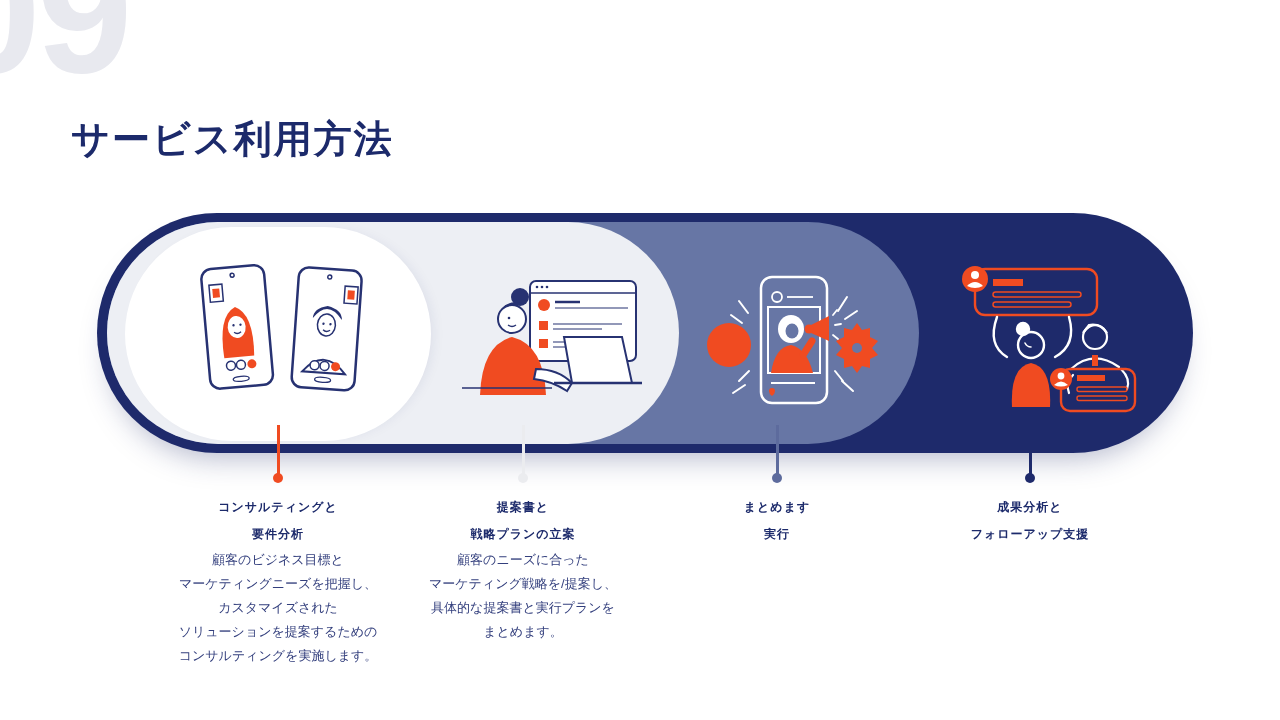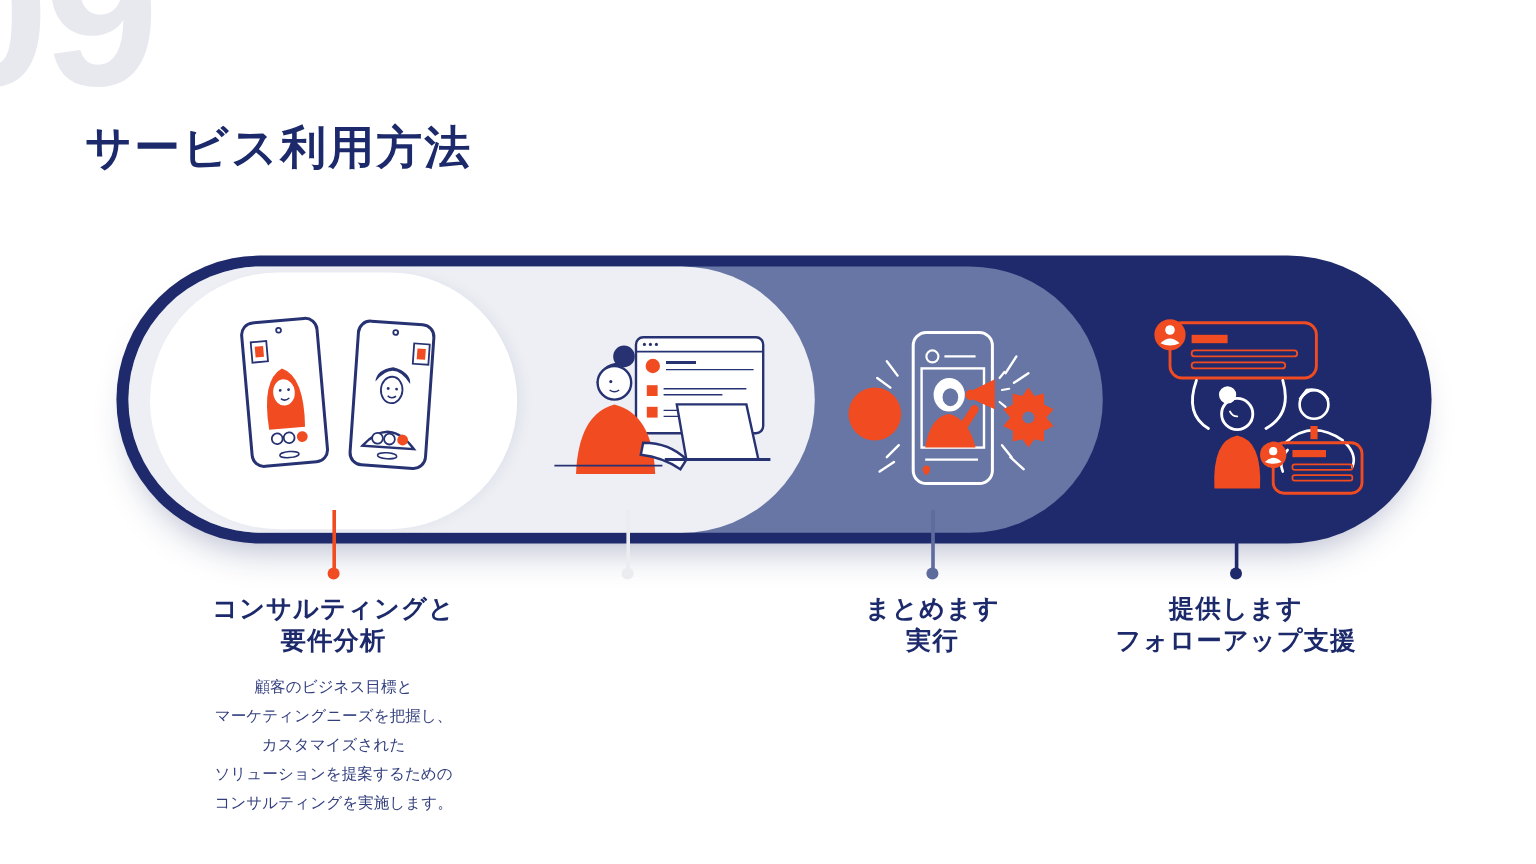--- a/index.html
+++ b/index.html
@@ -12,21 +12,21 @@
 
   
   .watermark {
     position:absolute; left:-55px; top:-74px;
     font-size:172px; font-weight:800; letter-spacing:-4px;
     color:#e8e9ef; line-height:1; user-select:none;
   }
 
   
   .page-title {
-    position:absolute; left:71px; top:98px;
+    position:absolute; left:71px; top:114px;
     font-size:38px; font-weight:800; letter-spacing:2px;
     color:#1c2a6b;
   }
 
   
   .pill {
     position:absolute; left:97px; top:213px; width:1096px; height:240px;
     border-radius:120px; background:#1e2a6b;
     box-shadow:0 18px 30px -14px rgba(28,40,100,.35);
   }
@@ -46,25 +46,25 @@
   .ill { position:absolute; }
 
   
   .connector { position:absolute; top:425px; width:10px; z-index:3; }
   .connector .line { position:absolute; left:3.5px; top:0; width:3px; height:50px; }
   .connector .dot  { position:absolute; left:0; top:48px; width:10px; height:10px; border-radius:50%; }
 
   
   .step-col { position:absolute; top:494px; width:260px; text-align:center; }
   .step-title {
-    font-size:21px; line-height:27px; font-weight:800; letter-spacing:1px;
+    font-size:12px; line-height:27px; font-weight:800; letter-spacing:1px;
     color:#1c2a6b; white-space:pre-line;
   }
   .step-desc {
-    margin-top:13px; font-size:13px; line-height:24px;
+    margin-top:0; font-size:13px; line-height:24px;
     color:#333f7d; white-space:pre-line;
   }
 </style>
 </head>
 <body>
 
 <div class="slide">
 
   <div class="watermark">09</div>
 
@@ -235,22 +235,30 @@
 
   <div class="step-col" style="left:148px;">
     <div class="step-title">コンサルティングと
 要件分析</div>
     <div class="step-desc">顧客のビジネス目標と
 マーケティングニーズを把握し、
 カスタマイズされた
 ソリューションを提案するための
 コンサルティングを実施します。</div>
   </div>
+  <div class="step-col" style="left:393px;">
+    <div class="step-title">提案書と
+戦略プランの立案</div>
+    <div class="step-desc">顧客のニーズに合った
+マーケティング戦略を/提案し、
+具体的な提案書と実行プランを
+まとめます。</div>
+  </div>
   <div class="step-col" style="left:647px;">
     <div class="step-title">まとめます
 実行</div>
   </div>
   <div class="step-col" style="left:900px;">
-    <div class="step-title">提供します
+    <div class="step-title">成果分析と
 フォローアップ支援</div>
   </div>
 
 </div>
 
 </body></html>

